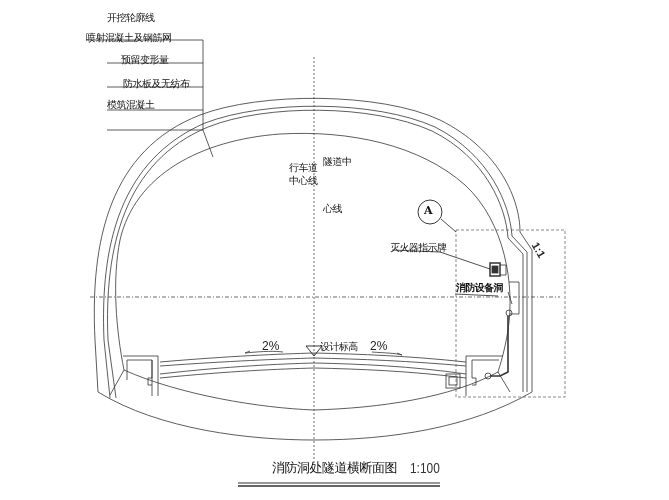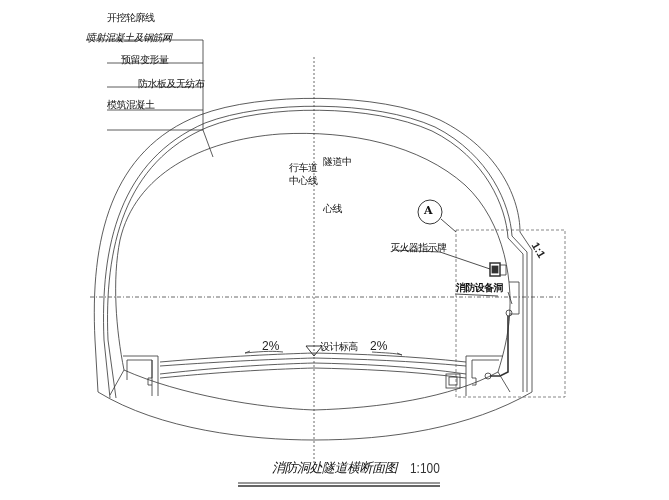--- a/index.html
+++ b/index.html
@@ -1,21 +1,21 @@
 <!DOCTYPE html>
 <html><head>
 <meta charset="utf-8">
 <style>
   html, body { margin: 0; padding: 0; background: #ffffff; }
   body { width: 669px; height: 500px; position: relative; overflow: hidden; font-family: "DejaVu Sans", sans-serif; }
   #drawing { position: absolute; left: 0; top: 0; width: 669px; height: 500px; }
   .lbl { position: absolute; font-size: 10px; color: #111; white-space: nowrap; letter-spacing: -0.5px; line-height: 1; }
   .lbl-sm { font-size: 10px; letter-spacing: -0.6px; }
   .pct { position: absolute; font-size: 12px; color: #222; font-family: "Liberation Sans", sans-serif; }
-  .title { position: absolute; left: 272px; top: 459px; font-size: 13px; color: #111; letter-spacing: -0.5px; white-space: nowrap; font-style: italic; }
+  .title { position: absolute; left: 272px; top: 459px; font-size: 13px; color: #111; letter-spacing: -0.5px; white-space: nowrap; }
   .scale { position: absolute; left: 410px; top: 460px; font-size: 14px; color: #333; font-family: "Liberation Sans", sans-serif; transform: scaleX(0.85); transform-origin: left; }
   .circ-label { position: absolute; left: 424px; top: 204px; font-size: 11px; font-weight: bold; color: #111; font-family: "DejaVu Serif", serif; }
   .ratio { position: absolute; left: 540px; top: 240px; font-size: 11px; font-weight: bold; color: #222; transform: rotate(60deg); transform-origin: left top; font-family: "Liberation Sans", sans-serif; }
 </style>
 </head>
 <body>
 
 <svg id="drawing" viewBox="0 0 669 500" xmlns="http://www.w3.org/2000/svg">
   <g fill="none" stroke="#333" stroke-width="0.8">
 
@@ -97,23 +97,23 @@
     <path d="M 245 353 L 250 351"></path>
     <path d="M 372 352 C 385 353, 395 353, 402 355"></path>
     <path d="M 402 355 L 397 353"></path>
   </g>
 
   <line x1="238" y1="483" x2="440" y2="483" stroke="#333" stroke-width="1"></line>
   <line x1="238" y1="486" x2="440" y2="486" stroke="#333" stroke-width="1.6"></line>
 </svg>
 
 <div class="lbl" style="left:107px; top:13px;">开挖轮廓线</div>
-<div class="lbl" style="left:86px; top:33px;font-style:italic;">喷射混凝土及钢筋网</div>
+<div class="lbl" style="left:86px; top:33px;">喷射混凝土及钢筋网</div>
 <div class="lbl" style="left:121px; top:55px;">预留变形量</div>
-<div class="lbl" style="left:107px; top:79px;padding-left:31px;">防水板及无纺布</div>
+<div class="lbl" style="left:92px; top:79px;padding-left:31px;">防水板及无纺布</div>
 <div class="lbl" style="left:107px; top:100px;">模筑混凝土</div>
 
 <div class="lbl" style="left:289px; top:163px;">行车道</div>
 <div class="lbl" style="left:289px; top:176px;">中心线</div>
 <div class="lbl" style="left:323px; top:157px;">隧道中</div>
 <div class="lbl" style="left:323px; top:176px;margin-top:28px;">心线</div>
 
 <div class="circ-label">A</div>
 <div class="ratio">1:1</div>
 

